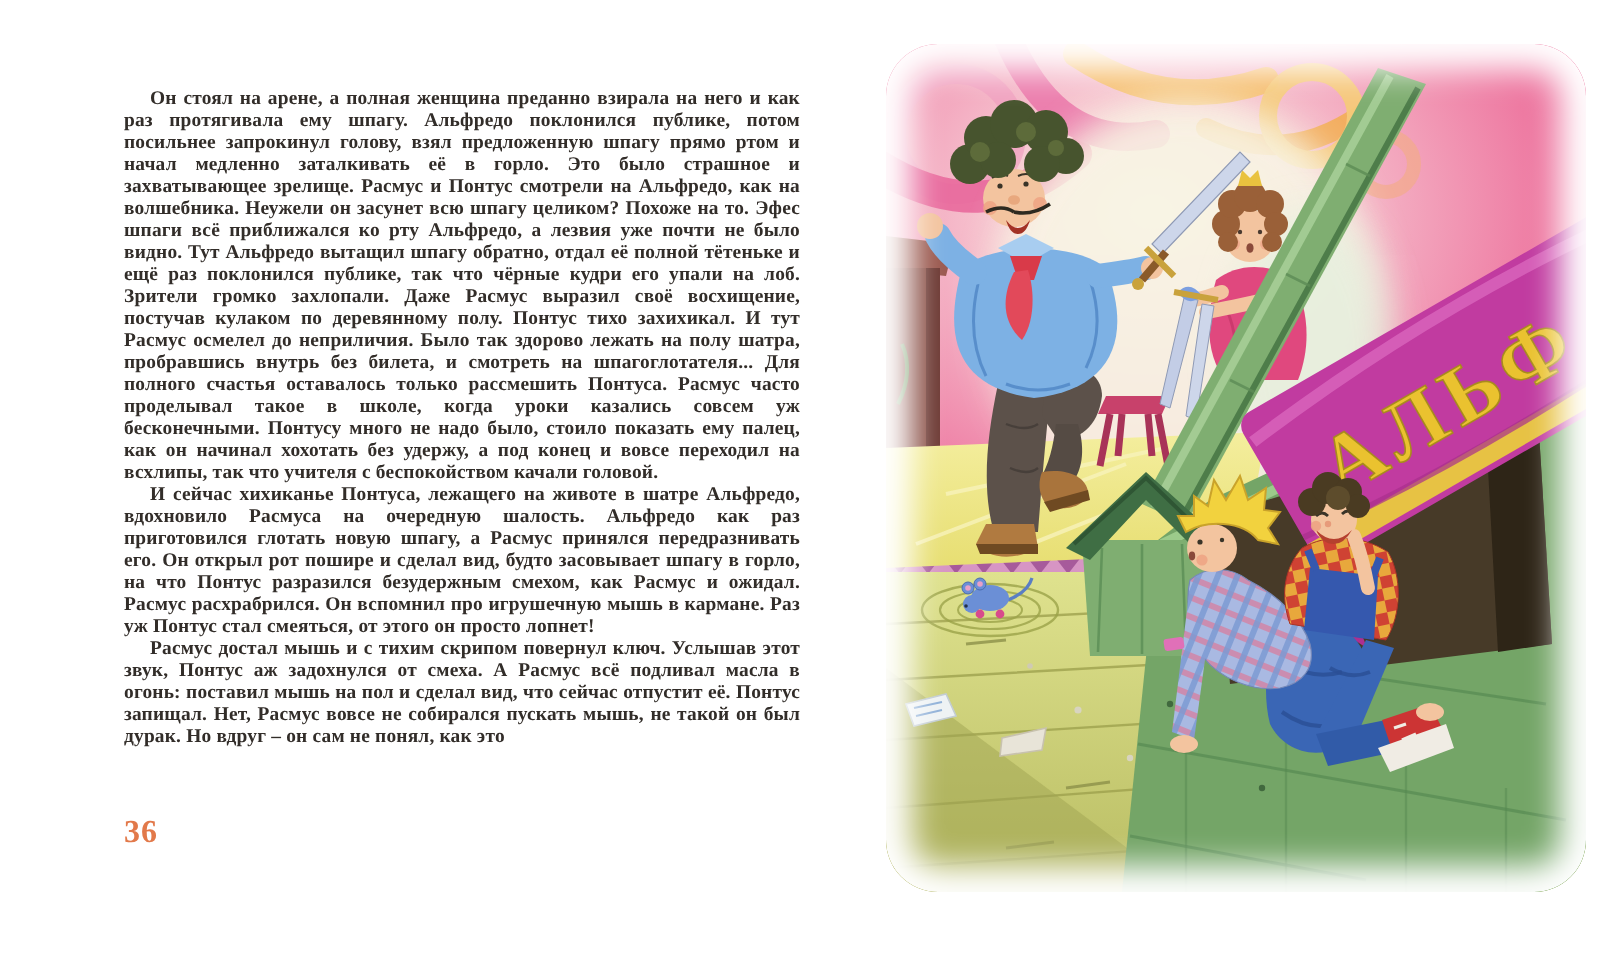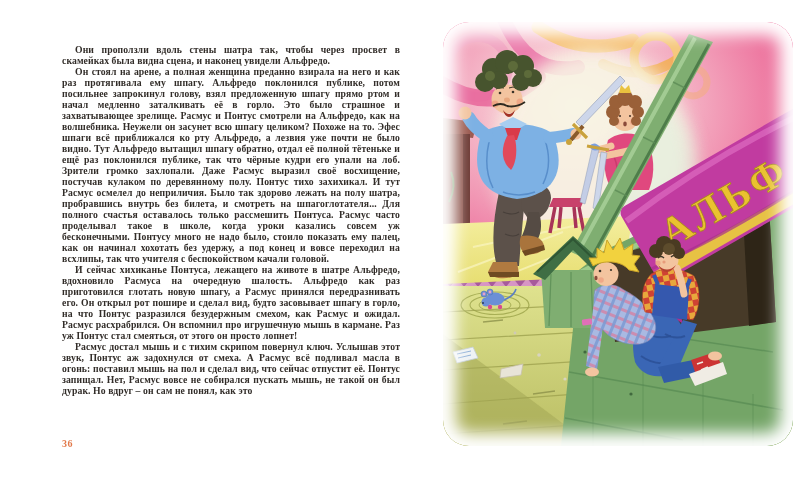--- a/index.html
+++ b/index.html
@@ -12,43 +12,42 @@
     position:absolute;left:62px;top:44px;width:338px;
     text-align:justify;
     font-weight:700;
     font-size:9.7px;line-height:11px;
     color:var(--text-color,#322d29);
     letter-spacing:.1px;
     hyphens:auto;-webkit-hyphens:auto;
   }
   .text-block p{margin:0;text-indent:13px;}
   .page-number{
-    position:absolute;left:62px;top:438px;
-    font-weight:700;font-size:10px;
+    position:absolute;left:62px;top:408px;
+    font-weight:700;font-size:16px;
     color:var(--page-num-color,#e2794a);
     letter-spacing:.5px;
   }
   .right-page{position:absolute;left:420px;top:0;width:380px;height:482px;}
   .illus-wrap{
     position:absolute;left:23px;top:22px;width:350px;height:424px;
     border-radius:26px;overflow:hidden;background:#fff;
   }
   .illus-wrap svg{display:block;width:350px;height:424px;}
   .illus-fade{
     position:absolute;inset:0;border-radius:26px;
     box-shadow:inset 0 0 16px 13px #ffffff;
     pointer-events:none;
   }
 </style>
 </head>
 <body>
 
 <div class="left-page">
   <div class="text-block">
-    <p>Они проползли вдоль стены шатра так, чтобы через просвет в скамейках была видна сцена, и наконец увидели Альфредо.</p>
     <p>Он стоял на арене, а полная женщина преданно взирала на него и как раз протягивала ему шпагу. Альфредо поклонился публике, потом посильнее запрокинул голову, взял предложенную шпагу прямо ртом и начал медленно заталкивать её в горло. Это было страшное и захватывающее зрелище. Расмус и Понтус смотрели на Альфредо, как на волшебника. Неужели он засунет всю шпагу целиком? Похоже на то. Эфес шпаги всё приближался ко рту Альфредо, а лезвия уже почти не было видно. Тут Альфредо вытащил шпагу обратно, отдал её полной тётеньке и ещё раз поклонился публике, так что чёрные кудри его упали на лоб. Зрители громко захлопали. Даже Расмус выразил своё восхищение, постучав кулаком по деревянному полу. Понтус тихо захихикал. И тут Расмус осмелел до неприличия. Было так здорово лежать на полу шатра, пробравшись внутрь без билета, и смотреть на шпагоглотателя... Для полного счастья оставалось только рассмешить Понтуса. Расмус часто проделывал такое в школе, когда уроки казались совсем уж бесконечными. Понтусу много не надо было, стоило показать ему палец, как он начинал хохотать без удержу, а под конец и вовсе переходил на всхлипы, так что учителя с беспокойством качали головой.</p>
     <p>И сейчас хихиканье Понтуса, лежащего на животе в шатре Альфредо, вдохновило Расмуса на очередную шалость. Альфредо как раз приготовился глотать новую шпагу, а Расмус принялся передразнивать его. Он открыл рот пошире и сделал вид, будто засовывает шпагу в горло, на что Понтус разразился безудержным смехом, как Расмус и ожидал. Расмус расхрабрился. Он вспомнил про игрушечную мышь в кармане. Раз уж Понтус стал смеяться, от этого он просто лопнет!</p>
     <p>Расмус достал мышь и с тихим скрипом повернул ключ. Услышав этот звук, Понтус аж задохнулся от смеха. А Расмус всё подливал масла в огонь: поставил мышь на пол и сделал вид, что сейчас отпустит её. Понтус запищал. Нет, Расмус вовсе не собирался пускать мышь, не такой он был дурак. Но вдруг – он сам не понял, как это</p>
   </div>
   <div class="page-number">36</div>
 </div>
 
 <div class="right-page">
   <div class="illus-wrap">
     <svg viewBox="0 0 350 424" xmlns="http://www.w3.org/2000/svg">

